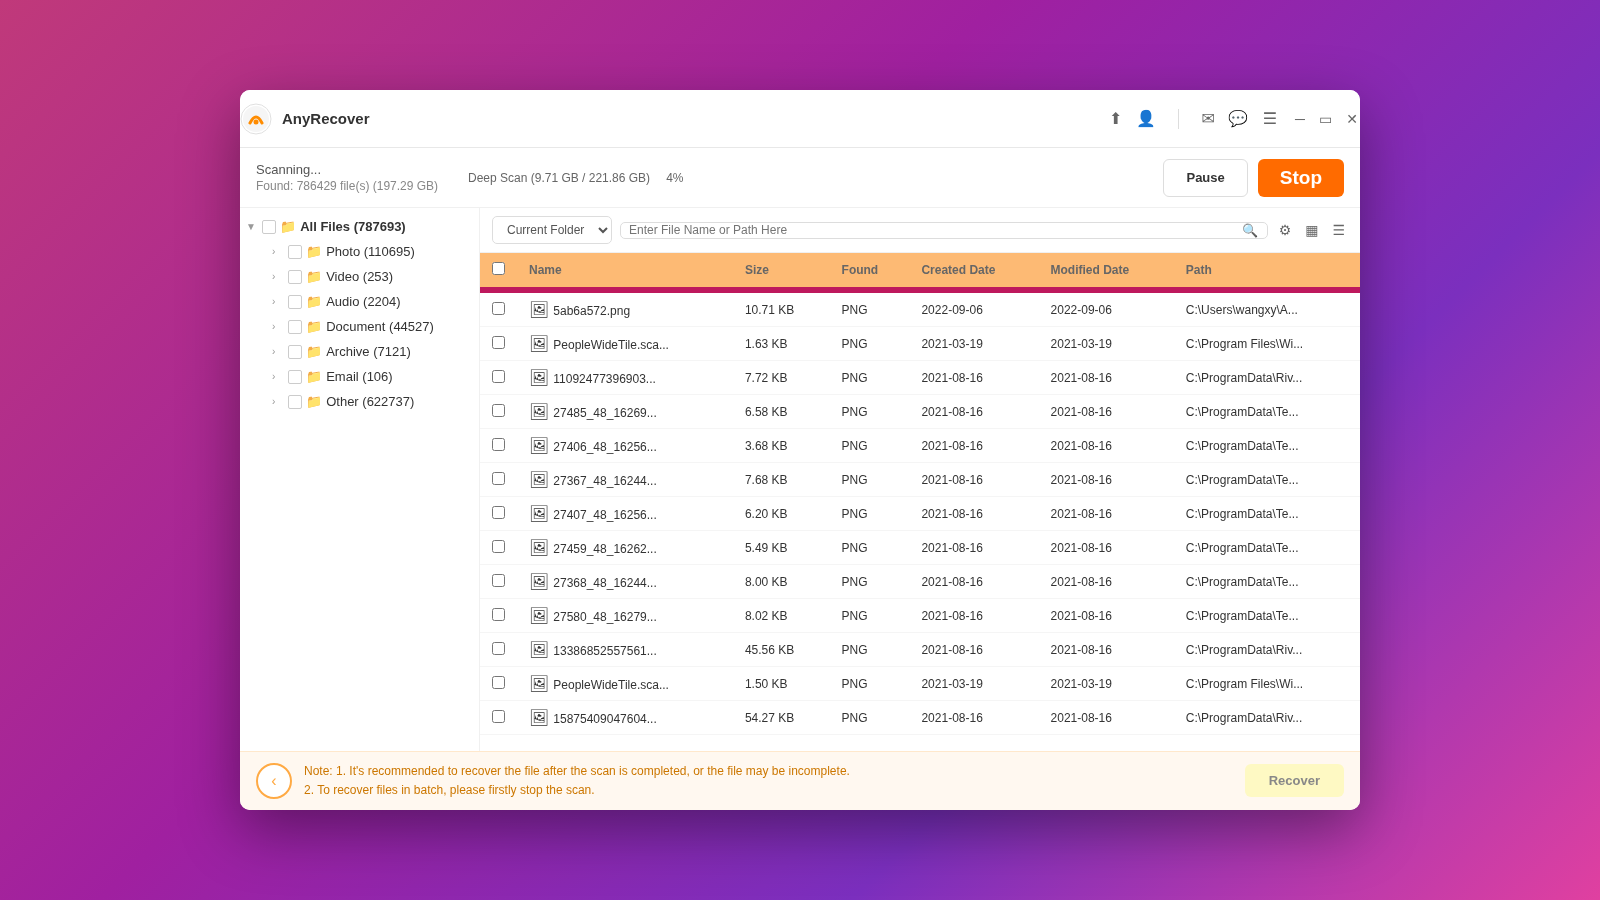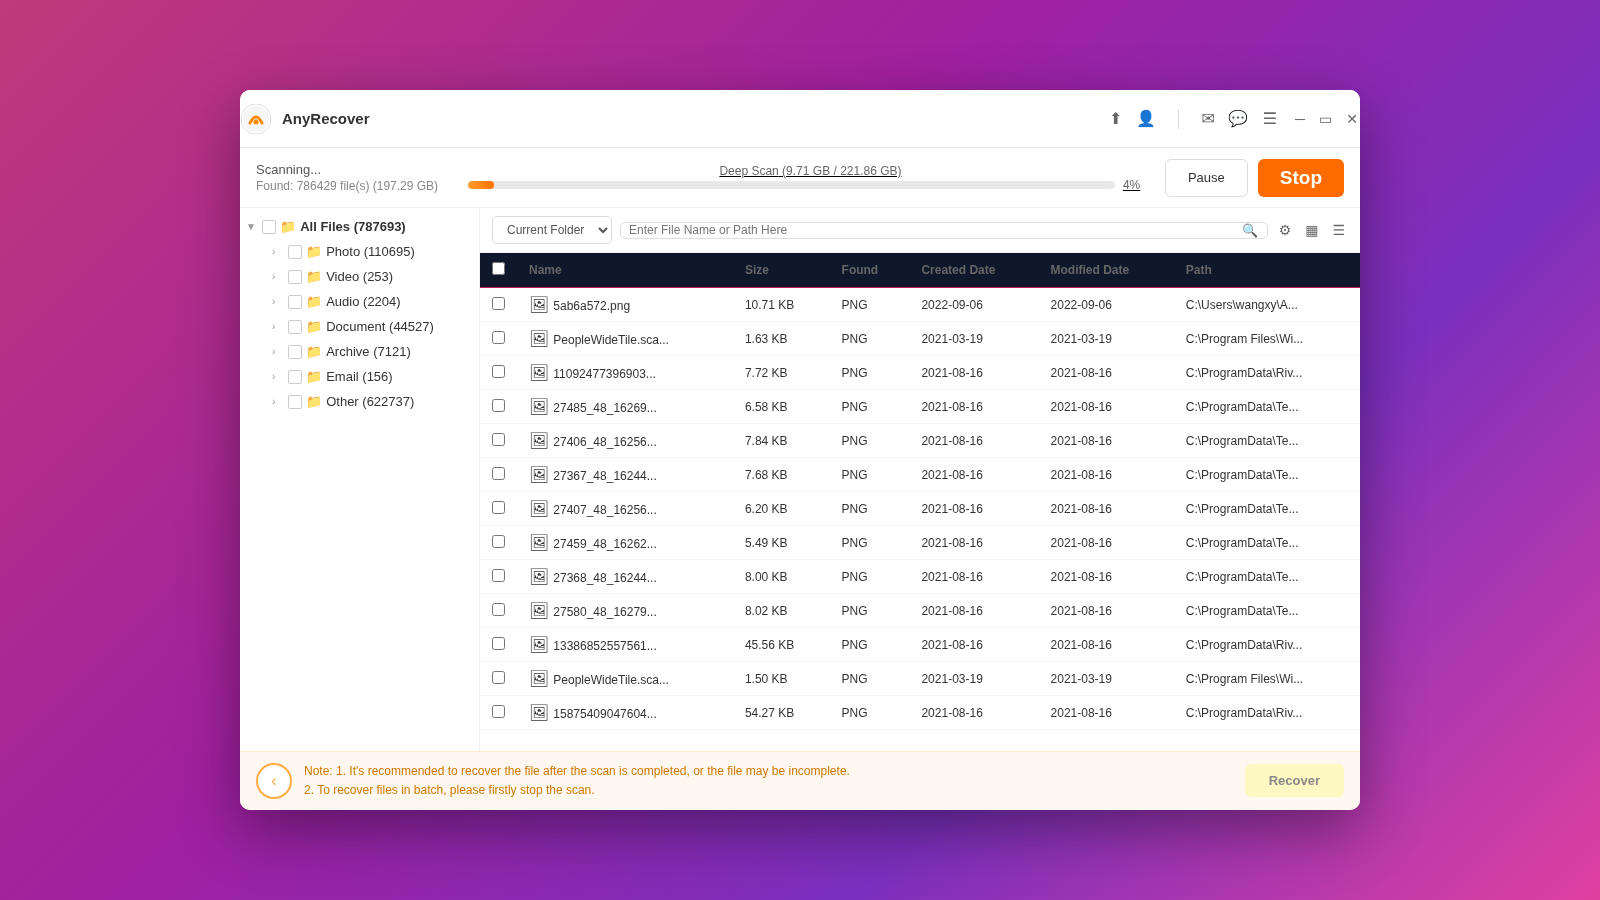--- a/index.html
+++ b/index.html
@@ -95,23 +95,21 @@
       font-weight: 500;
     }
     .found-text {
       font-size: 12px;
       color: #888;
       margin-top: 2px;
     }
     .scan-progress-area {
       flex: 1;
       display: flex;
-      flex-direction: column;
-      gap: 0;
-      text-decoration: underline;
+      gap: 8px;
     }
     .scan-label {
       font-size: 12px;
       color: #666;
       text-align: center;
     }
     .progress-row {
       display: flex;
       align-items: center;
       gap: 8px;
@@ -140,21 +138,21 @@
       flex-shrink: 0;
     }
     .btn-pause {
       padding: 8px 22px;
       border: 1px solid #ddd;
       border-radius: 6px;
       background: #fff;
       color: #333;
       font-size: 13px;
       cursor: pointer;
-      font-weight: 400;
+      font-weight: 700;
     }
     .btn-stop {
       padding: 8px 22px;
       border: none;
       border-radius: 6px;
       background: #ff6b00;
       color: #fff;
       font-size: 19px;
       cursor: pointer;
       font-weight: 600;
@@ -281,27 +279,27 @@
     
     .file-table-container {
       flex: 1;
       overflow-y: auto;
     }
     table {
       width: 100%;
       border-collapse: collapse;
     }
     thead th {
-      background: #0f172a;
+      background: #fdba74;
       padding: 9px 12px;
       text-align: left;
       font-size: 12px;
       color: #666;
       font-weight: 600;
-      border-bottom: 1px solid #be185d;
+      border-bottom: 6px solid #be185d;
       position: sticky;
       top: 0;
       z-index: 1;
     }
     thead th:first-child { width: 36px; }
     tbody td {
       padding: 7px 12px;
       border-bottom: 1px solid #f5f5f5;
       font-size: 12px;
       color: #333;
@@ -437,21 +435,21 @@
           <div class="tree-item">
             <span class="tree-arrow">›</span>
             <div class="tree-checkbox"></div>
             <span class="tree-folder-icon">📁</span>
             <span class="tree-label">Archive (7121)</span>
           </div>
           <div class="tree-item">
             <span class="tree-arrow">›</span>
             <div class="tree-checkbox"></div>
             <span class="tree-folder-icon">📁</span>
-            <span class="tree-label">Email (156)</span>
+            <span class="tree-label">Email (106)</span>
           </div>
           <div class="tree-item">
             <span class="tree-arrow">›</span>
             <div class="tree-checkbox"></div>
             <span class="tree-folder-icon">📁</span>
             <span class="tree-label">Other (622737)</span>
           </div>
         </div>
       </div>
     </div>
@@ -517,21 +515,21 @@
       <td><span style="font-size:16px;margin-right:4px;">🖼</span>27485_48_16269...</td>
       <td>6.58 KB</td>
       <td>PNG</td>
       <td>2021-08-16</td>
       <td>2021-08-16</td>
       <td>C:\ProgramData\Te...</td>
     </tr>
               <tr>
       <td><input type="checkbox" style=""></td>
       <td><span style="font-size:16px;margin-right:4px;">🖼</span>27406_48_16256...</td>
-      <td>7.84 KB</td>
+      <td>3.68 KB</td>
       <td>PNG</td>
       <td>2021-08-16</td>
       <td>2021-08-16</td>
       <td>C:\ProgramData\Te...</td>
     </tr>
               <tr>
       <td><input type="checkbox" style=""></td>
       <td><span style="font-size:16px;margin-right:4px;">🖼</span>27367_48_16244...</td>
       <td>7.68 KB</td>
       <td>PNG</td>

